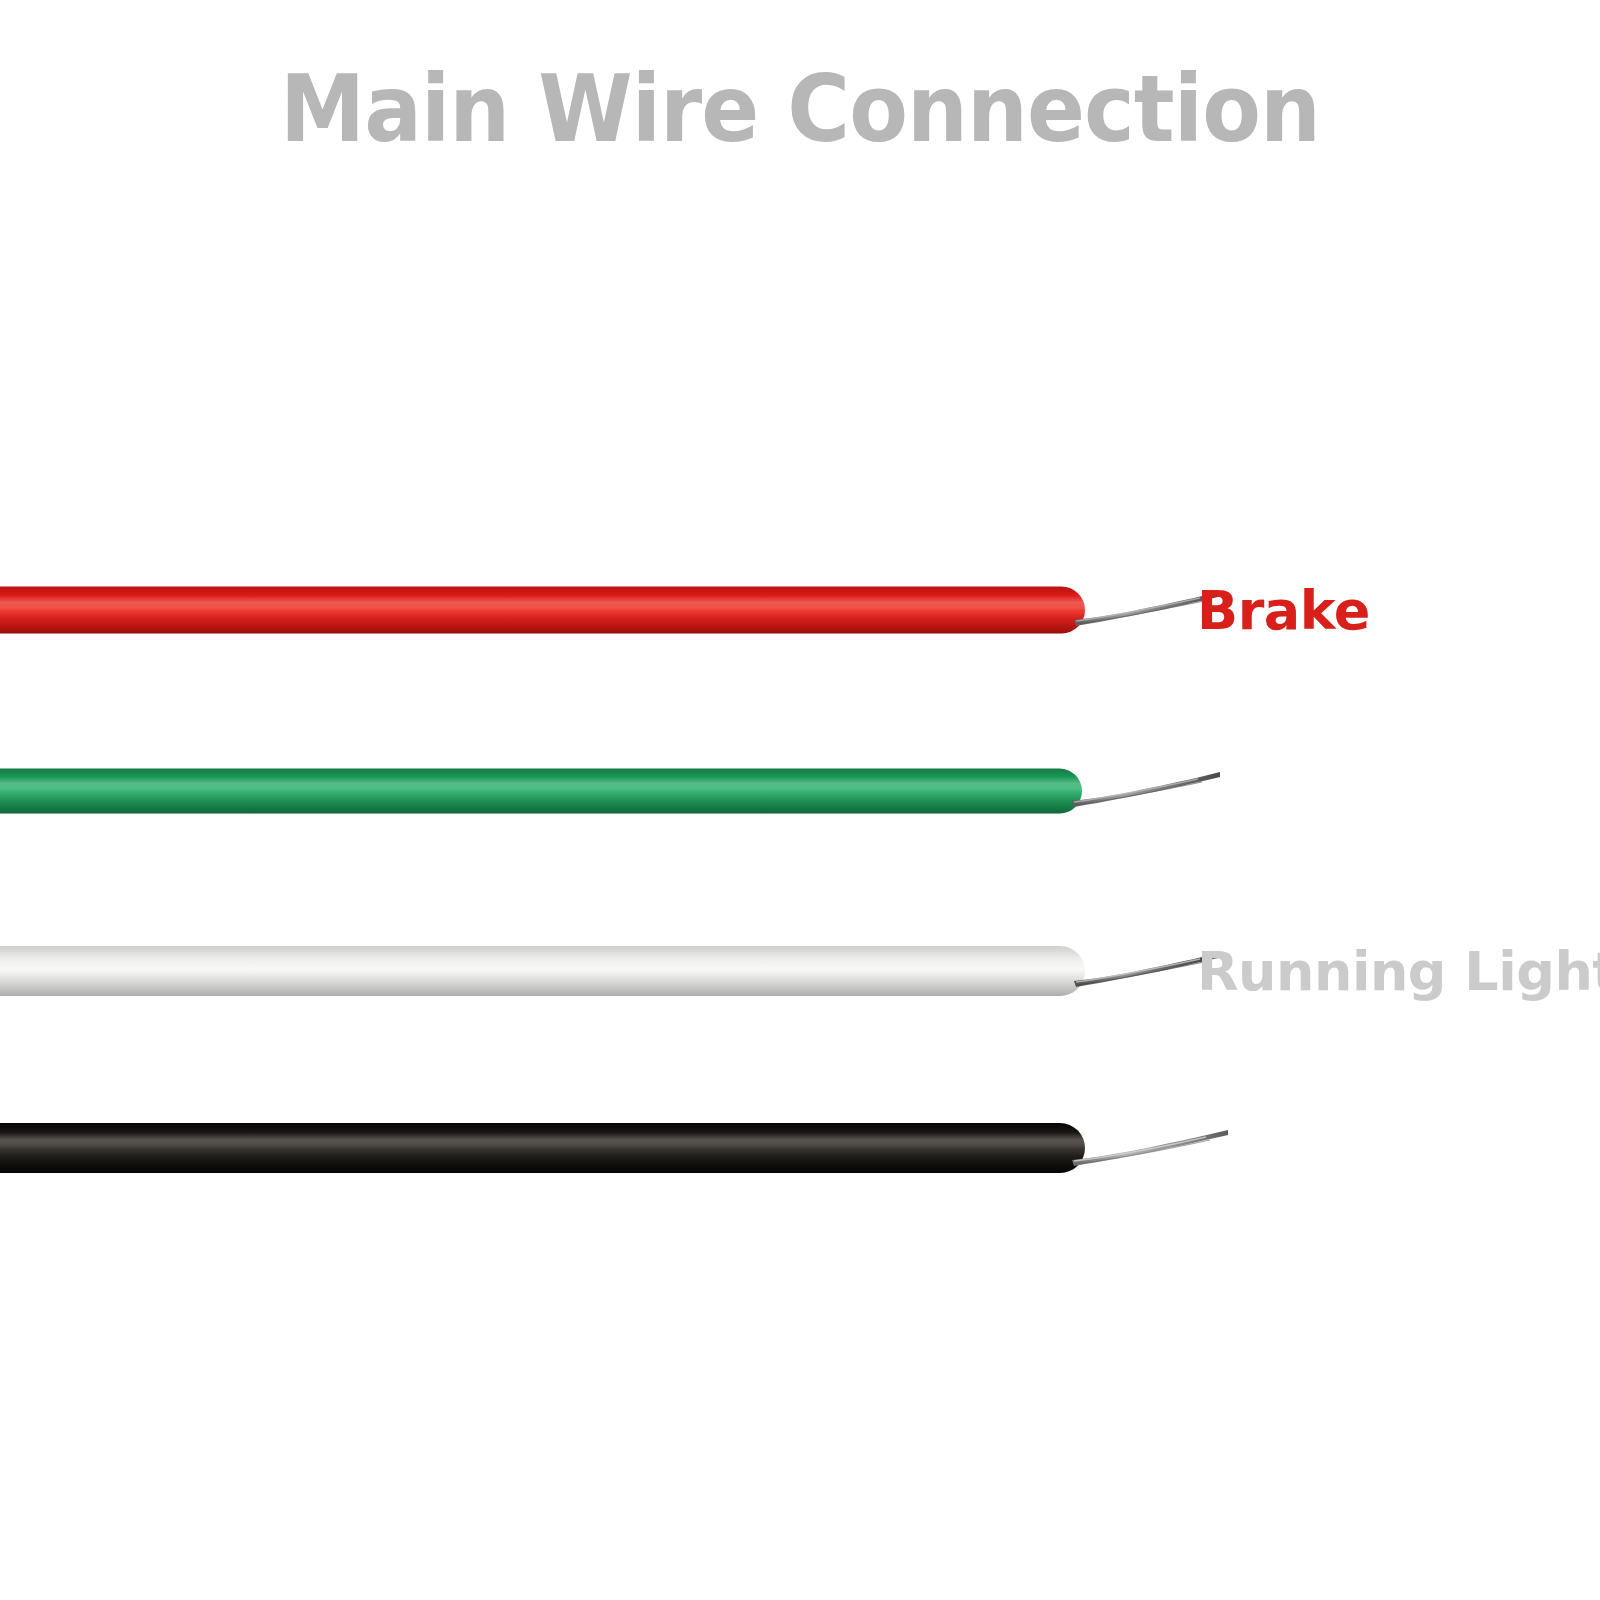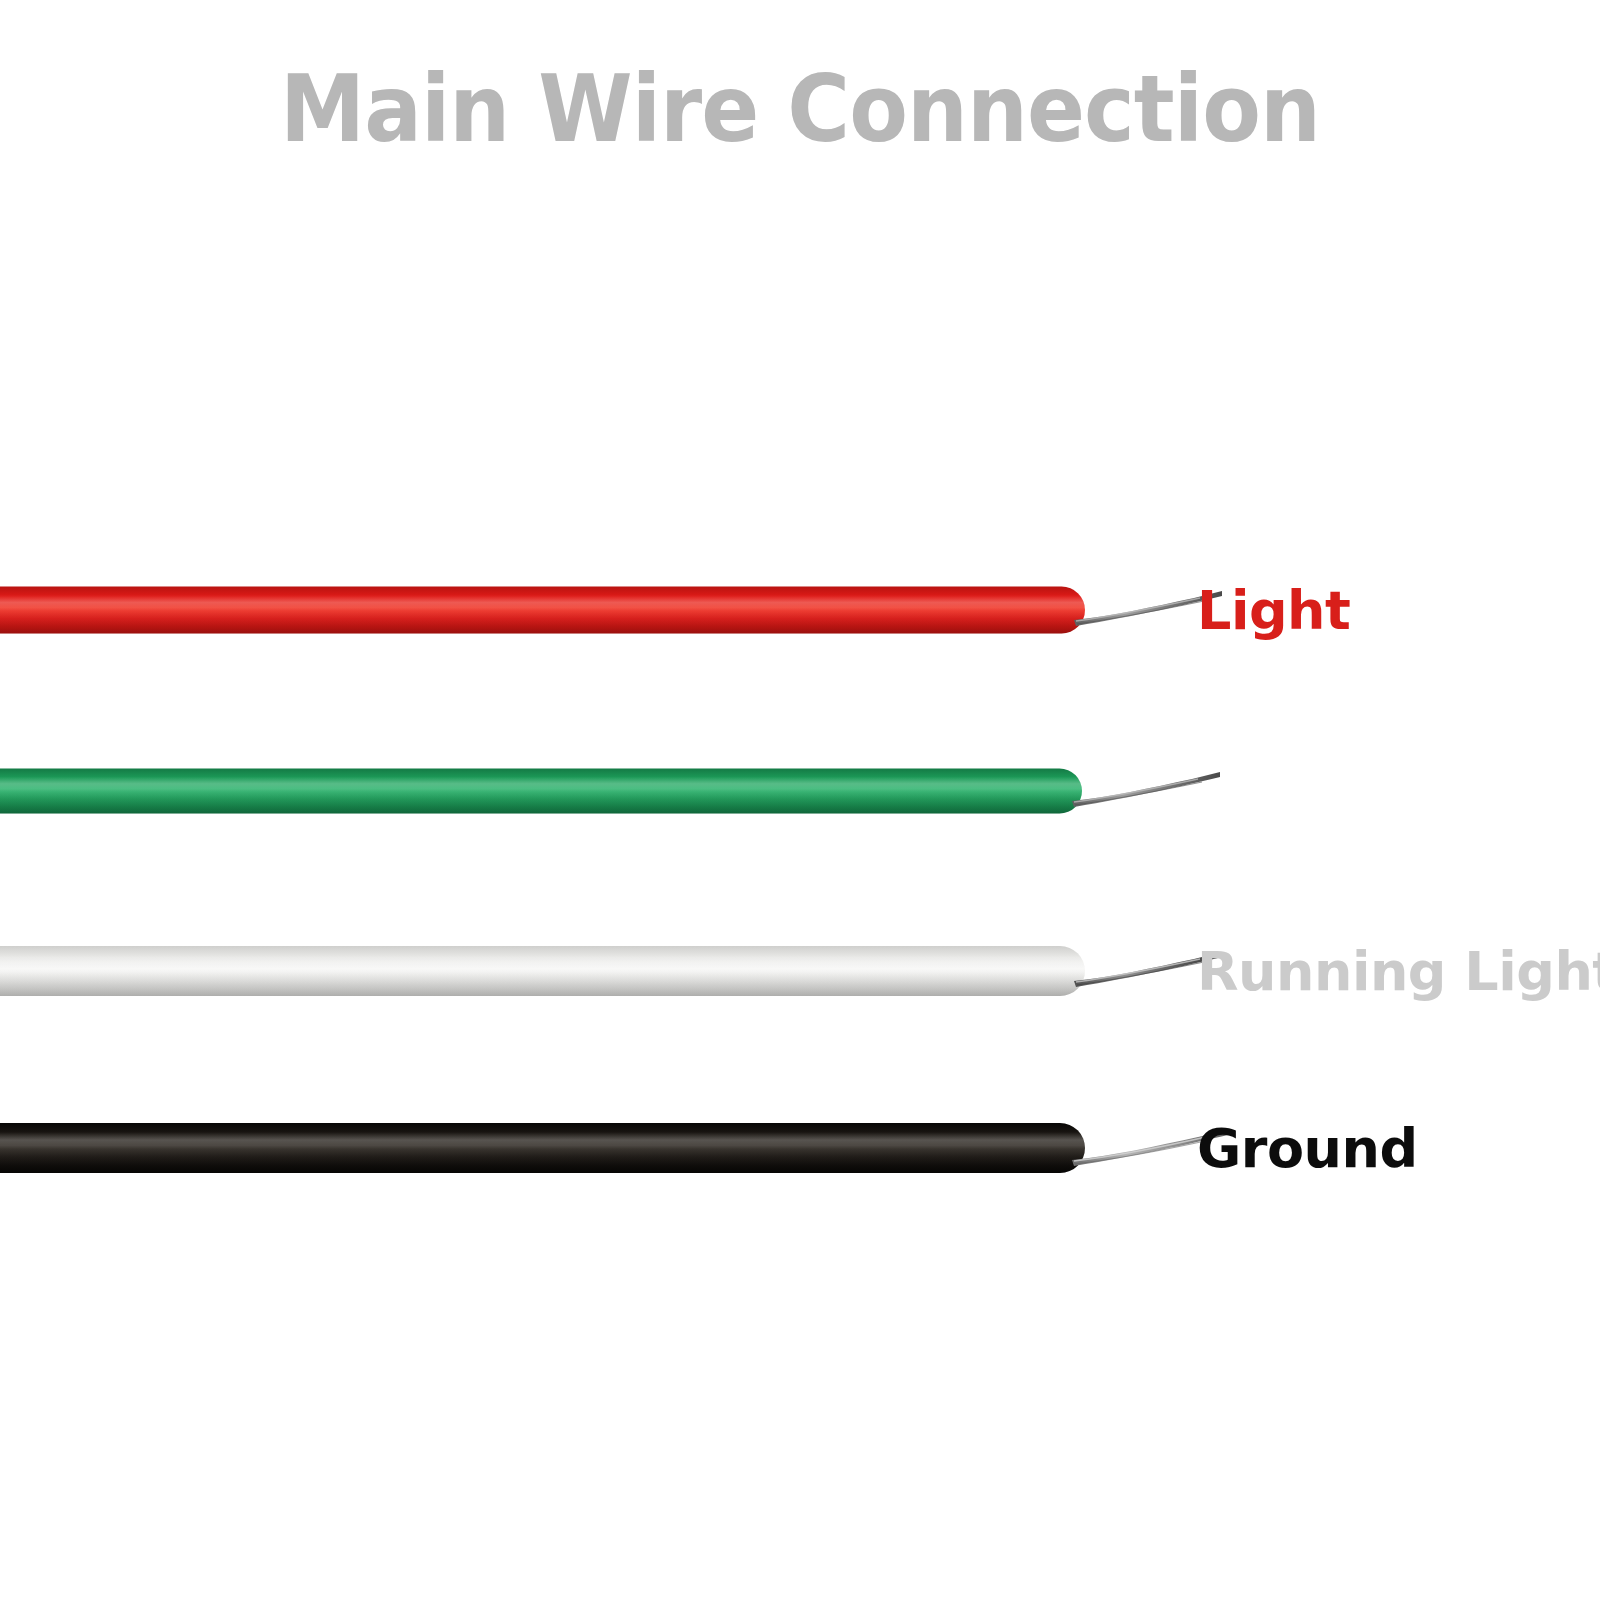--- a/index.html
+++ b/index.html
@@ -96,21 +96,21 @@
           <stop offset="0%" stop-color="#5e5e5e"></stop>
           <stop offset="35%" stop-color="#9d9d9d"></stop>
           <stop offset="70%" stop-color="#6f6f6f"></stop>
           <stop offset="100%" stop-color="#4a4a4a"></stop>
         </linearGradient>
       </defs>
       <path d="M2,40 C40,36 80,27 122,18 L150,11 L150,16 C112,25 64,36 4,46 Z" fill="url(#strandG0)"></path>
       <path d="M4,41 C42,36 86,27 128,18" stroke="#bfbfbf" stroke-width="1.6" fill="none" opacity="0.75"></path>
       <path d="M5,44 C44,39 88,30 132,21" stroke="#4f4f4f" stroke-width="1.2" fill="none" opacity="0.6"></path>
     </svg>
-    <div class="wire-label" id="lbl-0" style="color: rgb(216, 31, 26);">Light</div>
+    <div class="wire-label" id="lbl-0" style="color: rgb(216, 31, 26);">Brake</div>
   </div>
 
   <div class="wire-row" style="top:726px;">
     <div class="insulation" id="insul-1" style="width: 1122px; height: 45px; background: linear-gradient(rgb(20, 122, 69) 0%, rgb(29, 156, 89) 22%, rgb(52, 181, 114) 45%, rgb(29, 156, 89) 68%, rgb(20, 122, 69) 100%);">
       <div class="insul-sheen" id="sheen-1" style="background: linear-gradient(rgba(255, 255, 255, 0) 18%, rgba(255, 255, 255, 0.22) 34%, rgba(255, 255, 255, 0.05) 52%, rgba(0, 0, 0, 0.1) 86%, rgba(0, 0, 0, 0.16) 100%);"></div>
     </div>
     <svg class="conductor" id="cond-1" width="170" height="60" viewBox="0 0 170 60" style="left:1070px; transform:translateY(-50%);">
       <defs>
         <linearGradient id="strandG1" x1="0" y1="0" x2="1" y2="0">
           <stop offset="0%" stop-color="#5e5e5e"></stop>
@@ -155,16 +155,15 @@
           <stop offset="0%" stop-color="#6d6d6d"></stop>
           <stop offset="35%" stop-color="#b4b4b4"></stop>
           <stop offset="70%" stop-color="#8b8b8b"></stop>
           <stop offset="100%" stop-color="#5c5c5c"></stop>
         </linearGradient>
       </defs>
       <path d="M2,42 C42,38 86,28 128,19 L158,12 L158,17 C118,26 66,38 4,48 Z" fill="url(#strandG3)"></path>
       <path d="M4,43 C46,38 92,29 136,19" stroke="#d5d5d5" stroke-width="1.7" fill="none" opacity="0.8"></path>
       <path d="M5,46 C48,41 94,32 140,22" stroke="#5d5d5d" stroke-width="1.2" fill="none" opacity="0.55"></path>
     </svg>
-    <div class="wire-label" id="lbl-3" style="color: rgb(12, 12, 12);">Ground</div>
   </div>
 
 </div>
 
 </body></html>

